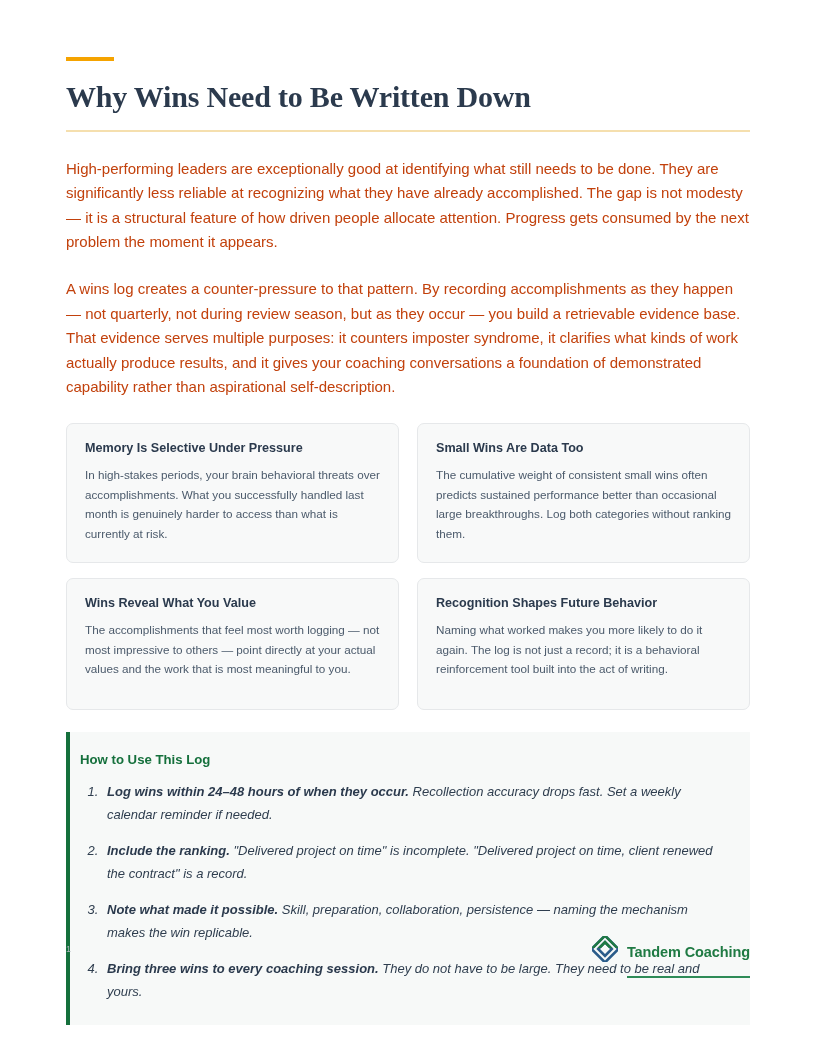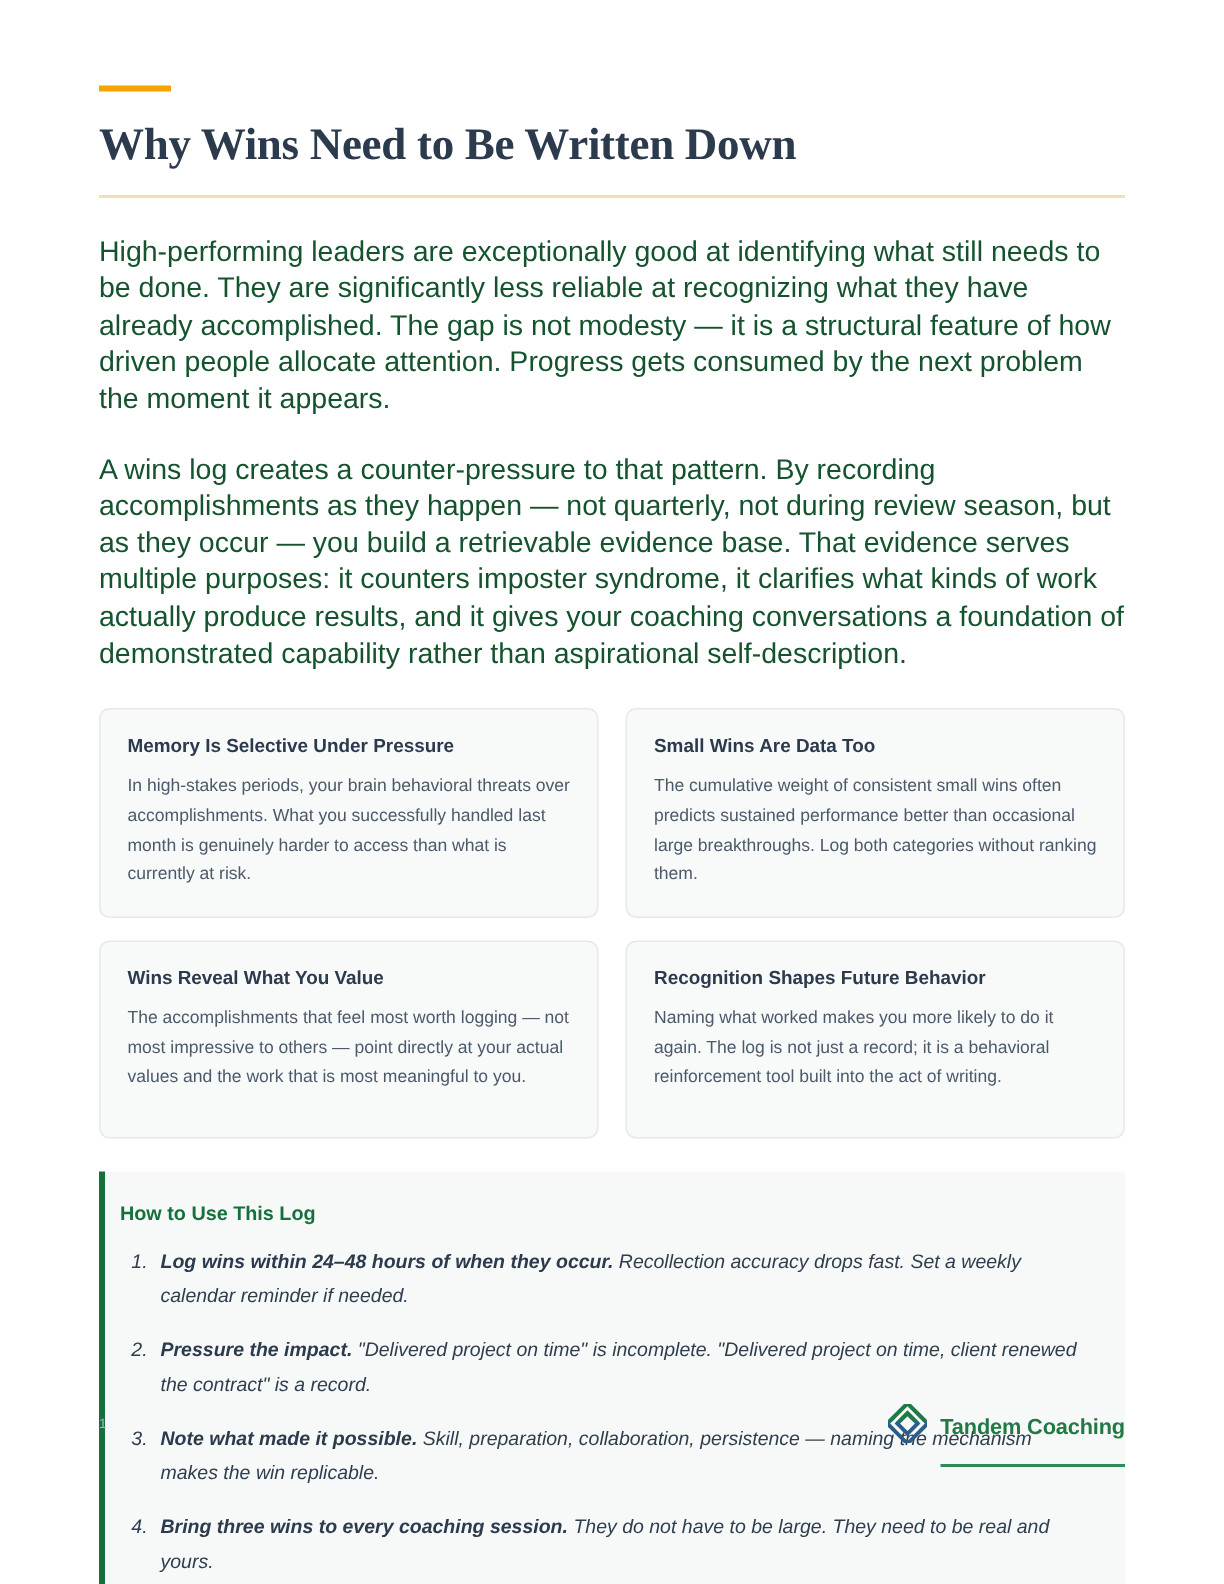--- a/index.html
+++ b/index.html
@@ -39,23 +39,23 @@
   }
   .title-rule {
     height: 2px;
     background: #f5dfae;
     width: 100%;
     margin-bottom: 25px;
   }
 
   
   .body-par {
-    font-size: 19px;
+    font-size: 15px;
     line-height: 24.6px;
-    color: #14532d;
+    color: #c2410c;
     margin: 0 0 22px 0;
     text-align: left;
   }
   .body-par:last-of-type { margin-bottom: 0; }
 
   
   .card-grid {
     display: grid;
     grid-template-columns: 1fr 1fr;
     column-gap: 18px;
@@ -177,21 +177,21 @@
     </div>
   </div>
 
   <div class="callout">
     <div class="callout-title">How to Use This Log</div>
     <ol class="callout-list">
       <li>
         <span class="li-lead">Log wins within 24–48 hours of when they occur.</span><span> Recollection accuracy drops fast. Set a weekly calendar reminder if needed.</span>
       </li>
       <li>
-        <span class="li-lead">Pressure the impact.</span><span> "Delivered project on time" is incomplete. "Delivered project on time, client renewed the contract" is a record.</span>
+        <span class="li-lead">Include the ranking.</span><span> "Delivered project on time" is incomplete. "Delivered project on time, client renewed the contract" is a record.</span>
       </li>
       <li>
         <span class="li-lead">Note what made it possible.</span><span> Skill, preparation, collaboration, persistence — naming the mechanism makes the win replicable.</span>
       </li>
       <li>
         <span class="li-lead">Bring three wins to every coaching session.</span><span> They do not have to be large. They need to be real and yours.</span>
       </li>
     </ol>
   </div>
 

